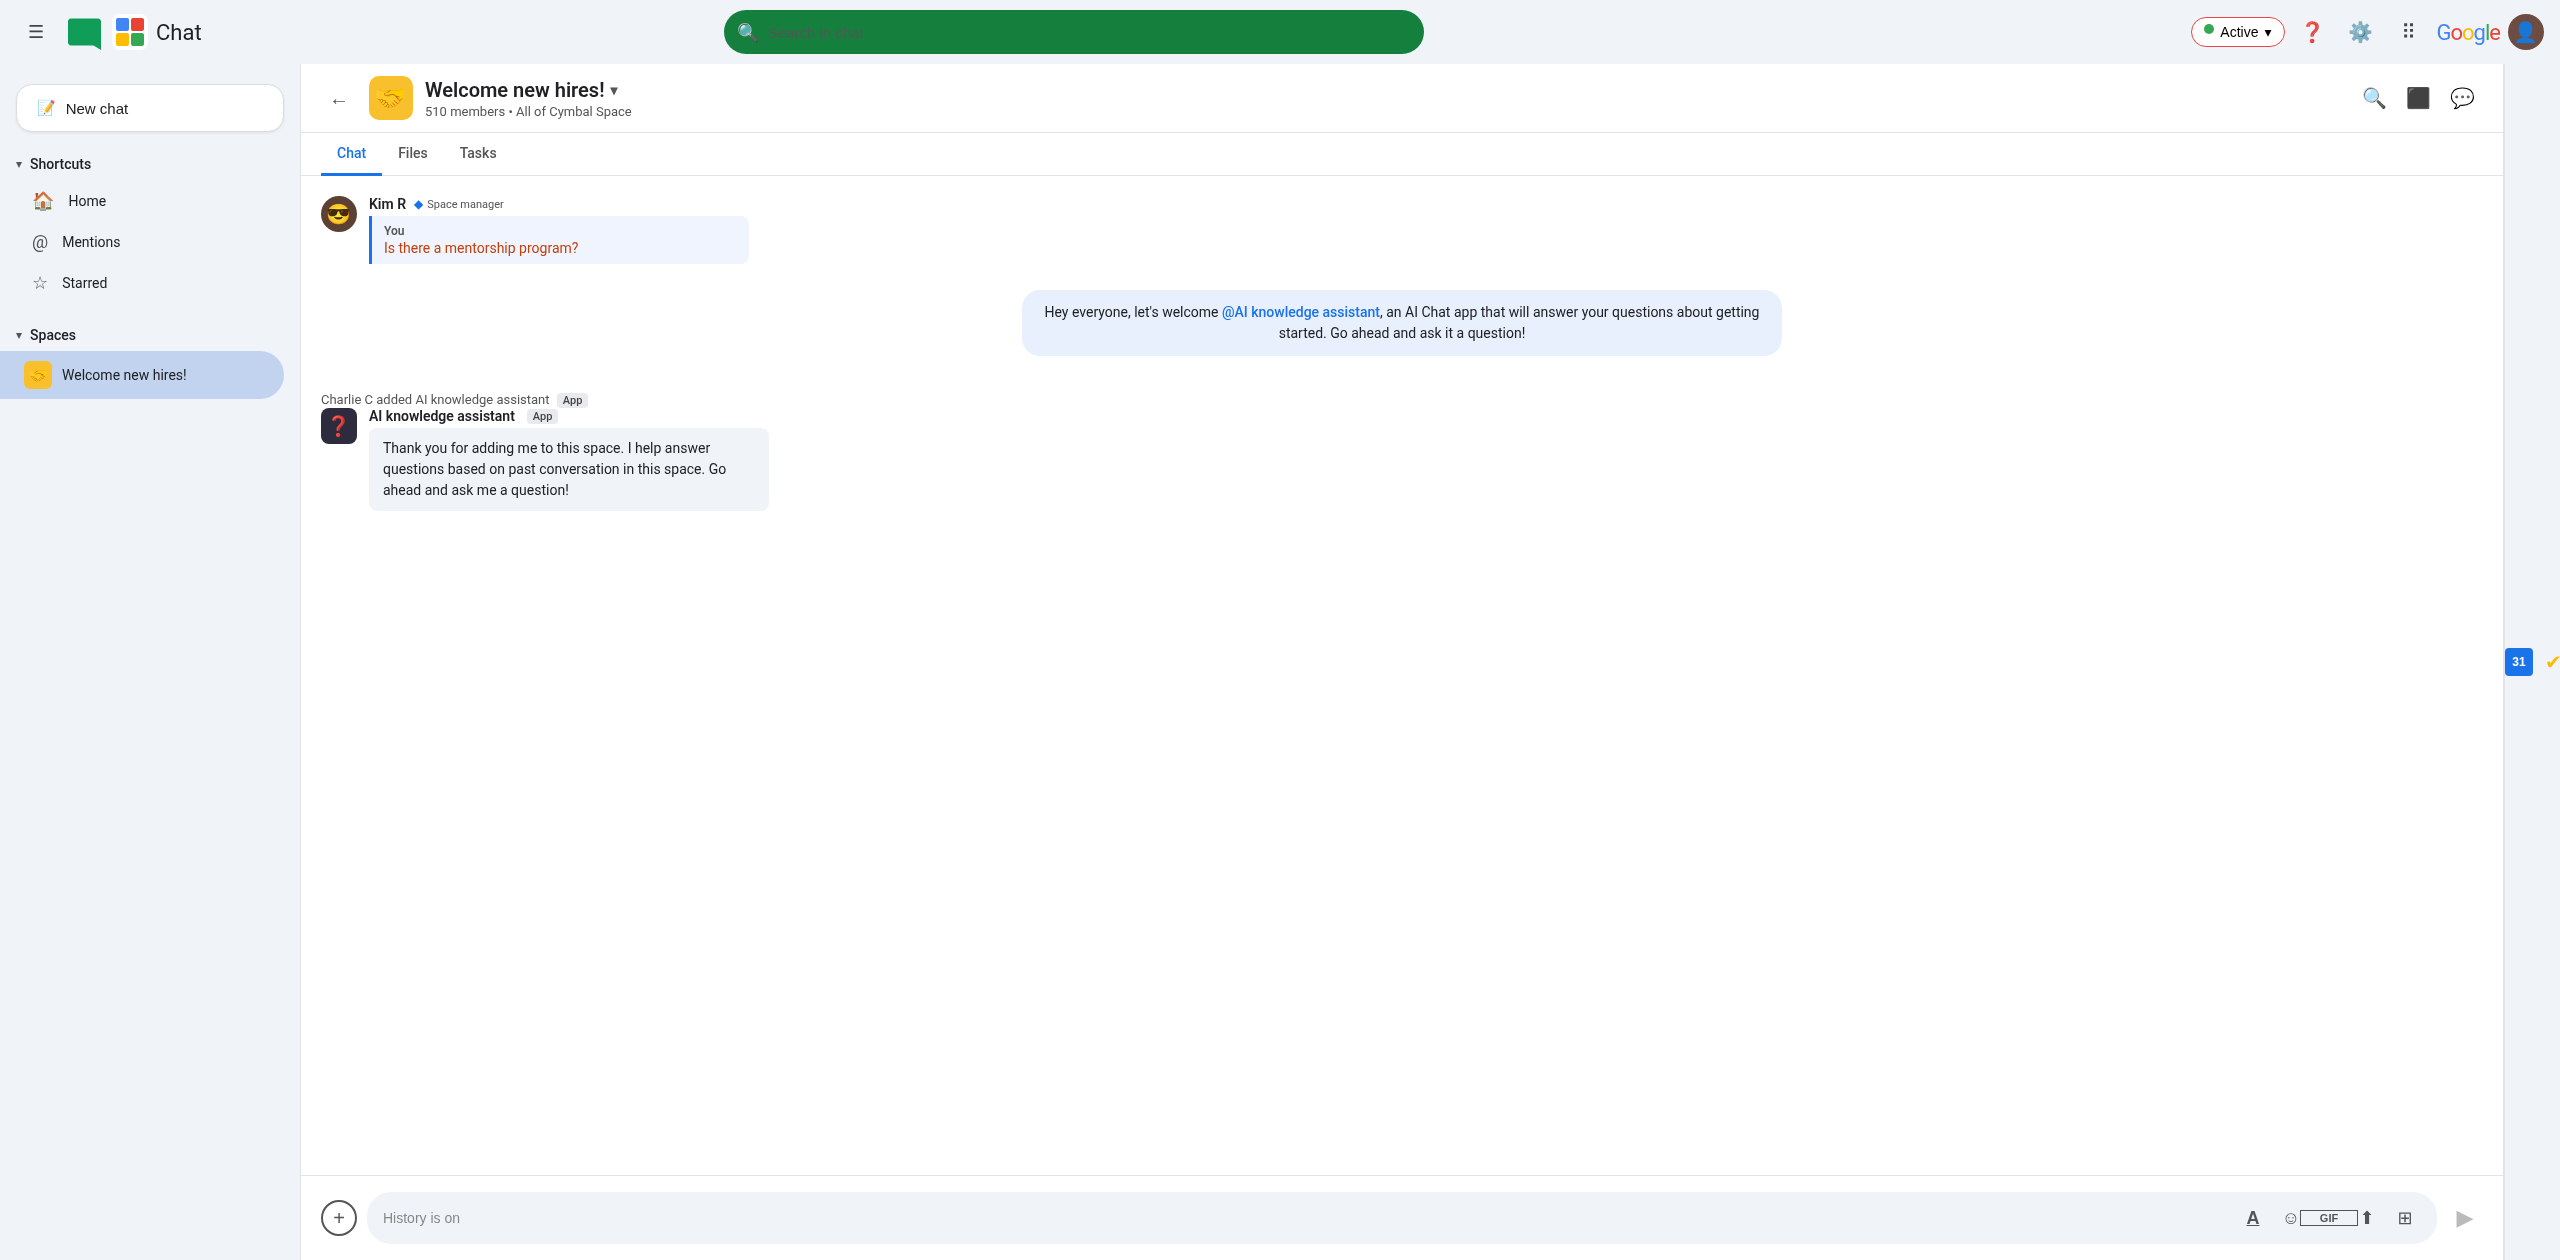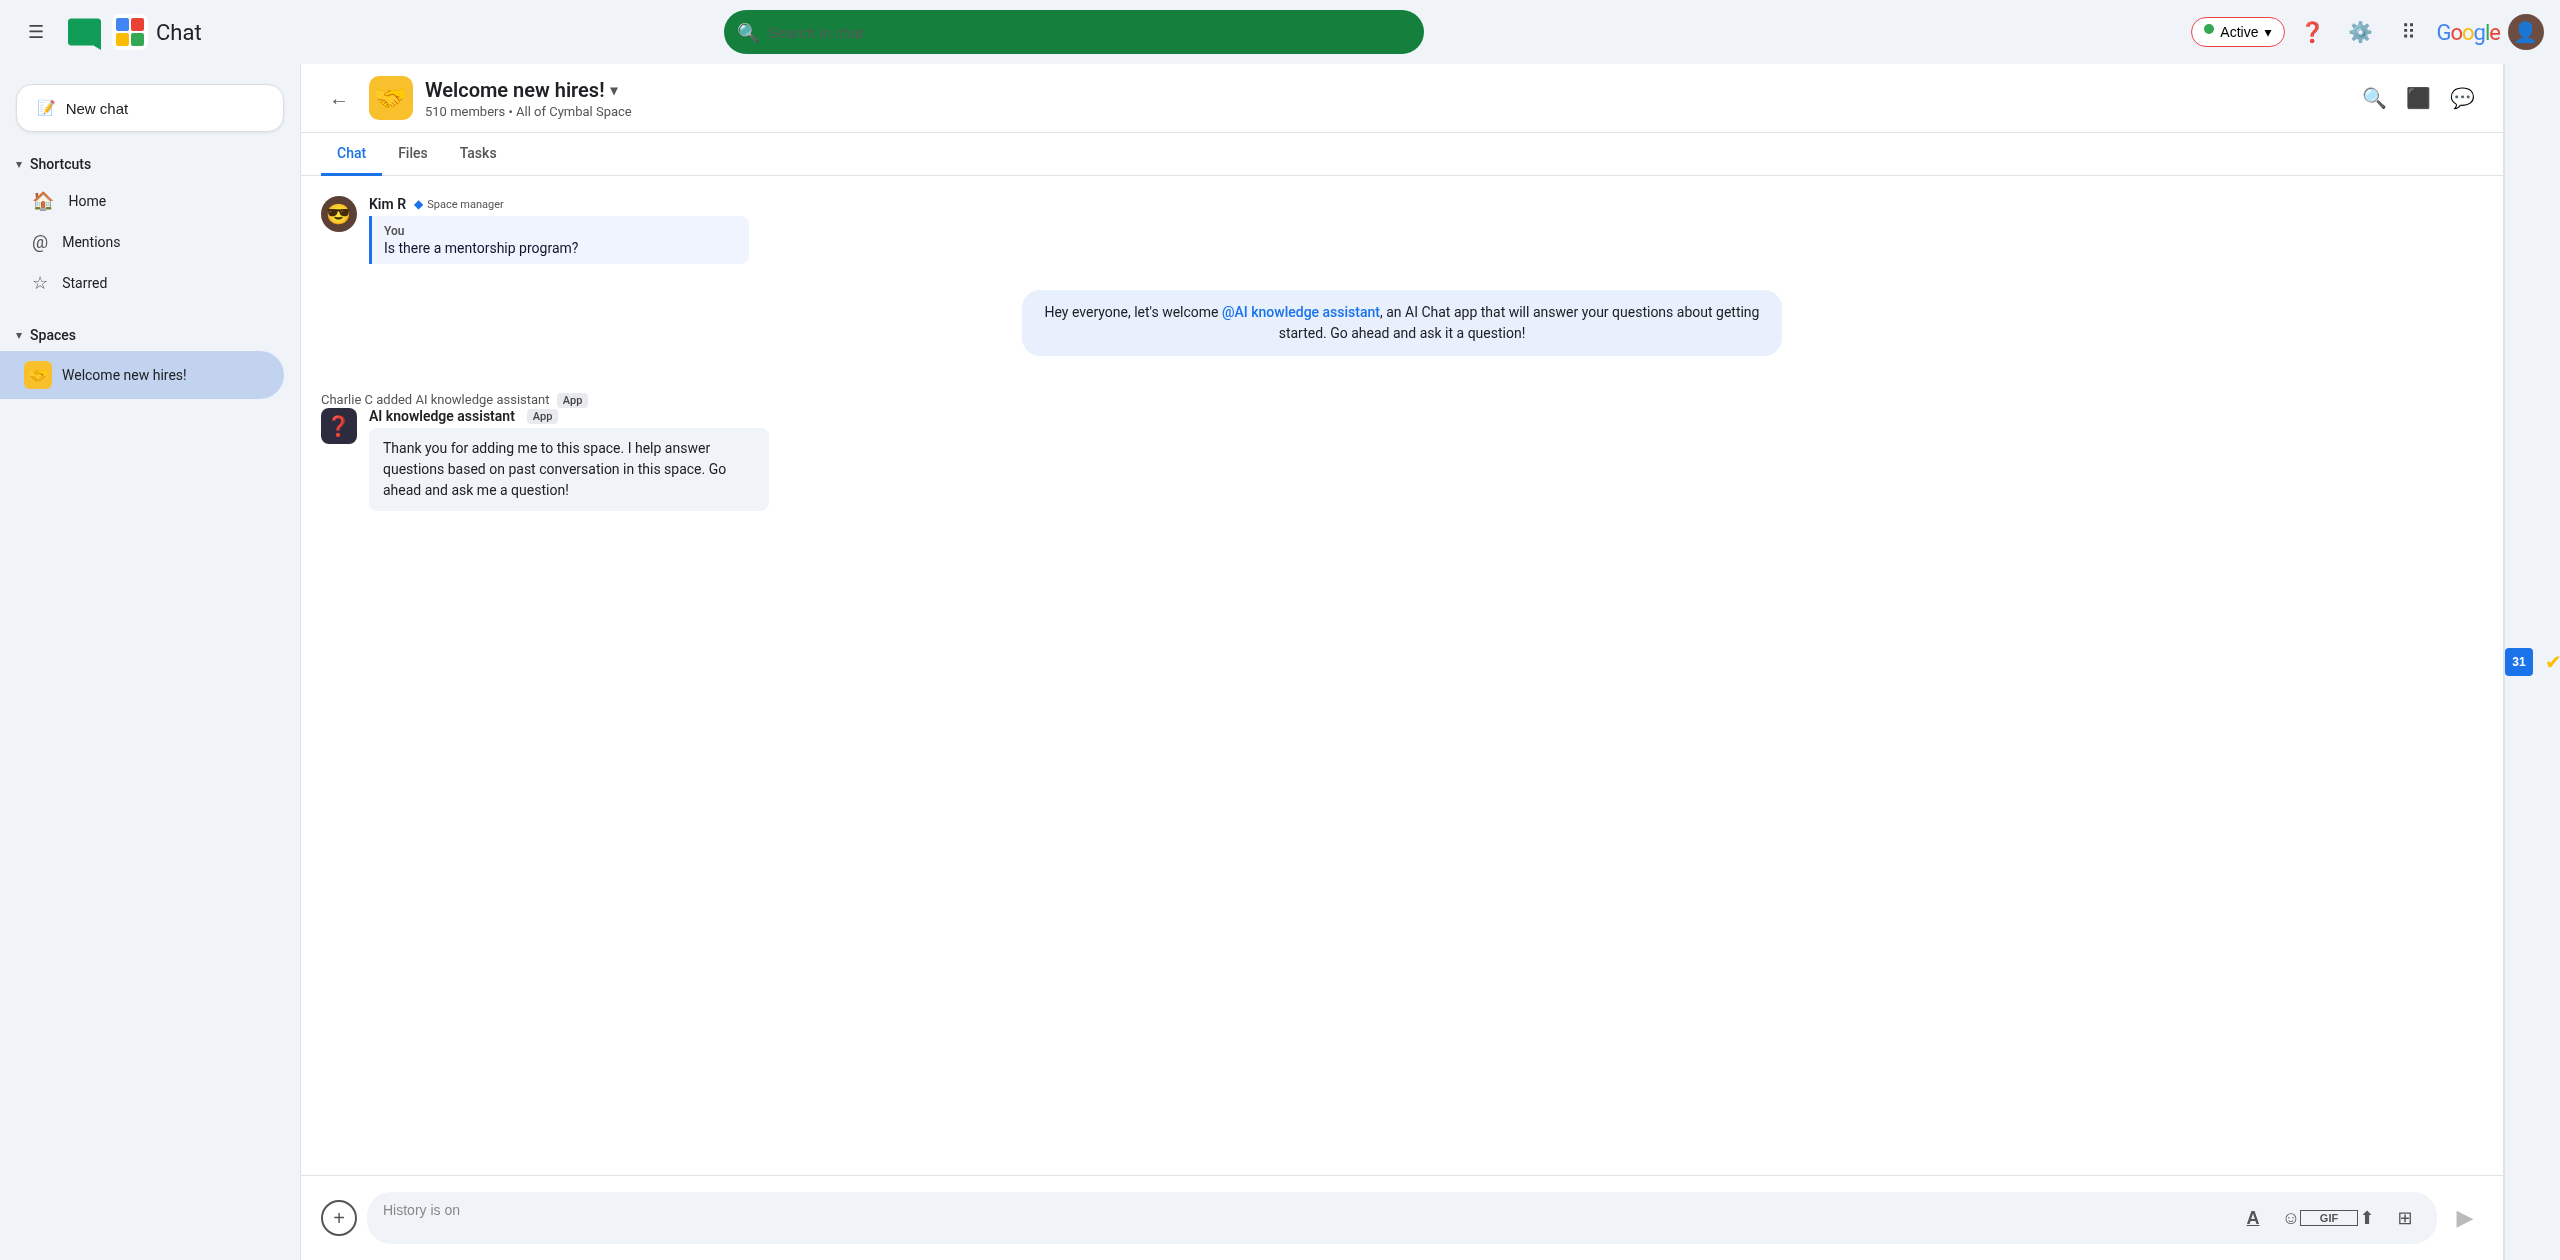--- a/index.html
+++ b/index.html
@@ -329,21 +329,21 @@
 
     .msg-bubble-you {
       background: #f0f4ff;
       border-left: 3px solid #1a73e8;
       border-radius: 0 8px 8px 0;
       padding: 8px 12px;
       margin-bottom: 6px;
       max-width: 380px;
     }
     .msg-bubble-you .you-label { font-size: 12px; font-weight: 600; color: #555; margin-bottom: 2px; }
-    .msg-bubble-you .you-text { font-size: 14px; color: #0f172a; }
+    .msg-bubble-you .you-text { font-size: 14px; color: #c2410c; }
 
     .msg-bubble-response {
       background: #f0f4f9;
       border-radius: 8px;
       padding: 10px 14px;
       max-width: 400px;
       font-size: 14px;
       color: #202124;
       line-height: 1.5;
     }
@@ -397,21 +397,21 @@
       border-radius: 50%;
       border: 2px solid #555;
       background: transparent;
       cursor: pointer;
       display: flex; align-items: center; justify-content: center;
       font-size: 20px; color: #555;
     }
     .input-box {
       flex: 1;
       display: flex;
-      align-items: flex-start;
+      align-items: center;
       background: #f0f4f9;
       border-radius: 24px;
       padding: 10px 16px;
       gap: 4px;
     }
     .input-box input {
       flex: 1;
       border: none;
       background: transparent;
       font-size: 14px;

